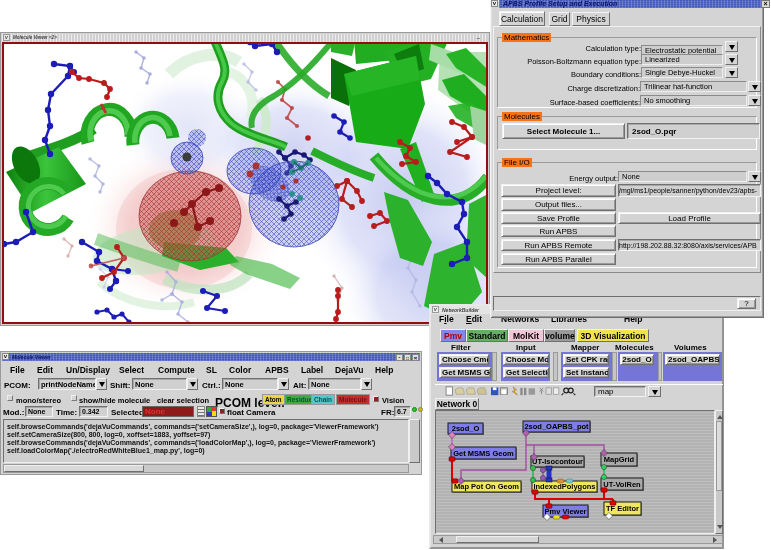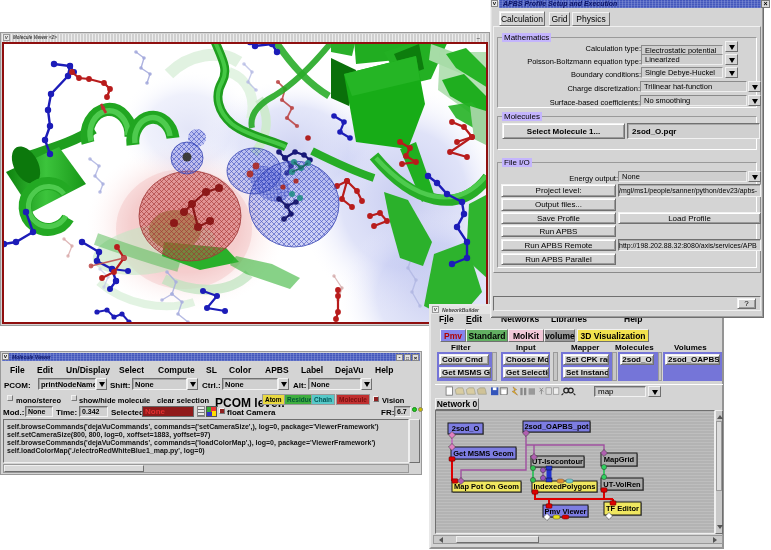--- a/index.html
+++ b/index.html
@@ -11,21 +11,21 @@
 .rz{border:1px solid;border-color:#efefef #6f6f6f #6f6f6f #efefef}
 .sk{border:1px solid;border-color:#6f6f6f #efefef #efefef #6f6f6f}
 .btn{position:absolute;background:#d4d4d4;white-space:nowrap;overflow:hidden;border:1px solid;border-color:#f2f2f2 #707070 #707070 #f2f2f2;box-shadow:inset 1px 1px 0 #fff,inset -1px -1px 0 #9a9a9a;font:bold 8px "Liberation Sans",sans-serif;color:#000;text-align:center;display:flex;align-items:center;justify-content:center}
 .ent{position:absolute;background:#d0d0d0;border:1px solid;border-color:#707070 #f2f2f2 #f2f2f2 #707070;box-shadow:inset 1px 1px 0 #a8a8a8;font:7px "Liberation Sans",sans-serif;color:#000;display:flex;align-items:center;overflow:hidden;white-space:nowrap}
 .cmb{position:absolute;background:#cecece;border:1px solid;border-color:#8a8a8a #eee #eee #8a8a8a;font:7.5px "Liberation Sans",sans-serif;color:#000;display:flex;align-items:center;padding-left:3px;overflow:hidden;white-space:nowrap}
 .arw{position:absolute;background:#d4d4d4;border:1px solid;border-color:#f2f2f2 #707070 #707070 #f2f2f2;display:flex;align-items:center;justify-content:center}
 .arw:after{content:"";width:0px;height:0px;border:3.5px solid transparent;border-top:5px solid #000;margin-top:4px}
 .lbl{position:absolute;font:7.5px "Liberation Sans",sans-serif;color:#000;white-space:nowrap}
 .lblb{position:absolute;font:bold 8px "Liberation Sans",sans-serif;color:#000;white-space:nowrap}
 .lfrm{position:absolute;border:1px solid;border-color:#9a9a9a #fff #fff #9a9a9a;border-radius:1px}
-.ltit{position:absolute;background:#c4b5fd;font:8px "Liberation Sans",sans-serif;padding:0 2px;white-space:nowrap}
+.ltit{position:absolute;background:#f97316;font:8px "Liberation Sans",sans-serif;padding:0 2px;white-space:nowrap}
 .tab{position:absolute;background:#d4d4d4;border:1px solid;border-color:#f2f2f2 #707070 #707070 #f2f2f2;font:8.5px "Liberation Sans",sans-serif;text-align:center}
 .menu{position:absolute;font:bold 8.5px "Liberation Sans",sans-serif;color:#000;white-space:nowrap}
 .cb{position:absolute;width:6px;height:6px;background:#d4d4d4;border:1px solid;border-color:#f0f0f0 #777 #777 #f0f0f0}
 </style></head>
 <body>
 
 <div class="win" id="win1" style="left:0px;top:32px;width:490px;height:294px;border:1px solid #9a9a9a">
   <div class="tbarI" style="position:absolute;left:1px;top:1px;right:1px;height:8px;line-height:8px">
     <span style="position:absolute;left:1px;top:0px;width:7px;height:7px;background:#e8e8e8;border:1px solid #999;font-size:5px;line-height:5px;text-align:center">v</span>
     <span style="position:absolute;left:11px;font-size:4.5px">Molecule Viewer &lt;2&gt;</span>
@@ -354,21 +354,21 @@
   <div class="lblb" style="left:243px;top:37px">Volumes</div>
   <div class="abs" style="left:6px;top:46px;width:55px;height:29px;background:#7575d8"></div>
   <div class="abs" style="left:70px;top:46px;width:49px;height:29px;background:#7575d8"></div>
   <div class="abs" style="left:130px;top:46px;width:51px;height:29px;background:#7575d8"></div>
   <div class="abs" style="left:187px;top:46px;width:40px;height:29px;background:#7575d8"></div>
   <div class="abs" style="left:232px;top:46px;width:59px;height:29px;background:#7575d8"></div>
   <div class="abs" style="left:61px;top:46px;width:5px;height:29px;background:#c6c6c6;border:1px solid #9a9a9a"></div>
     <div class="abs" style="left:122px;top:46px;width:5px;height:29px;background:#c6c6c6;border:1px solid #9a9a9a"></div>
     <div class="abs" style="left:181px;top:46px;width:5px;height:29px;background:#c6c6c6;border:1px solid #9a9a9a"></div>
     <div class="abs" style="left:227px;top:46px;width:4px;height:29px;background:#c6c6c6;border:1px solid #9a9a9a"></div>
-    <div class="btn" style="left:8px;top:48px;width:50px;height:11px;justify-content:flex-start;padding-left:2px">Color Cmd</div>
+    <div class="btn" style="left:8px;top:48px;width:50px;height:11px;justify-content:flex-start;padding-left:2px">Choose Cmd</div>
   <div class="btn" style="left:8px;top:61px;width:52px;height:11px;justify-content:flex-start;padding-left:2px">Get MSMS Geo</div>
   <div class="btn" style="left:72px;top:48px;width:46px;height:11px;justify-content:flex-start;padding-left:2px">Choose Mole</div>
   <div class="btn" style="left:72px;top:61px;width:46px;height:11px;justify-content:flex-start;padding-left:2px">Get Selection</div>
   <div class="btn" style="left:132px;top:48px;width:46px;height:11px;justify-content:flex-start;padding-left:2px">Set CPK radi</div>
   <div class="btn" style="left:132px;top:61px;width:46px;height:11px;justify-content:flex-start;padding-left:2px">Set Instances</div>
   <div class="btn" style="left:189px;top:48px;width:34px;height:11px">2sod_O</div>
   <div class="btn" style="left:234px;top:48px;width:55px;height:11px;justify-content:flex-start;padding-left:2px">2sod_OAPBS</div>
 
   <div class="abs" style="left:4px;top:78px;width:288px;height:15px;border-top:1px solid #fff"></div>
   <svg class="abs" style="left:7px;top:80px" width="150" height="11" viewBox="0 0 150 12">

